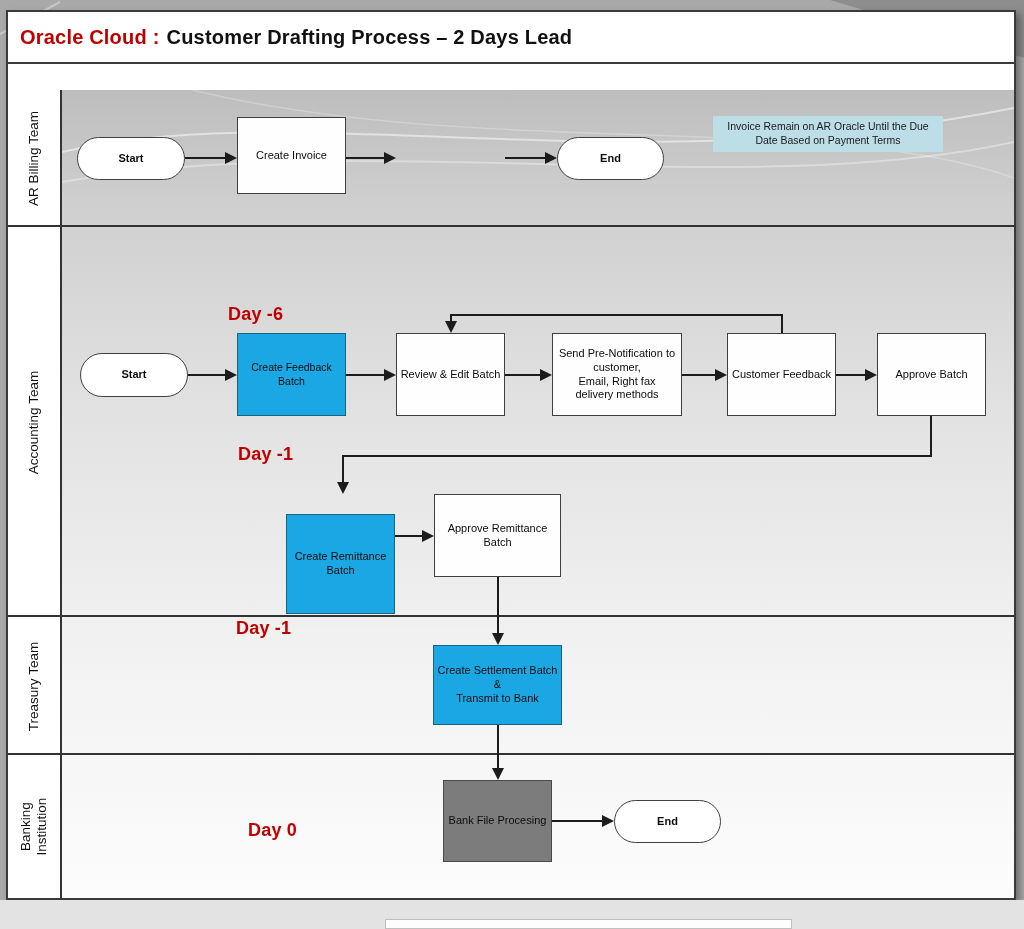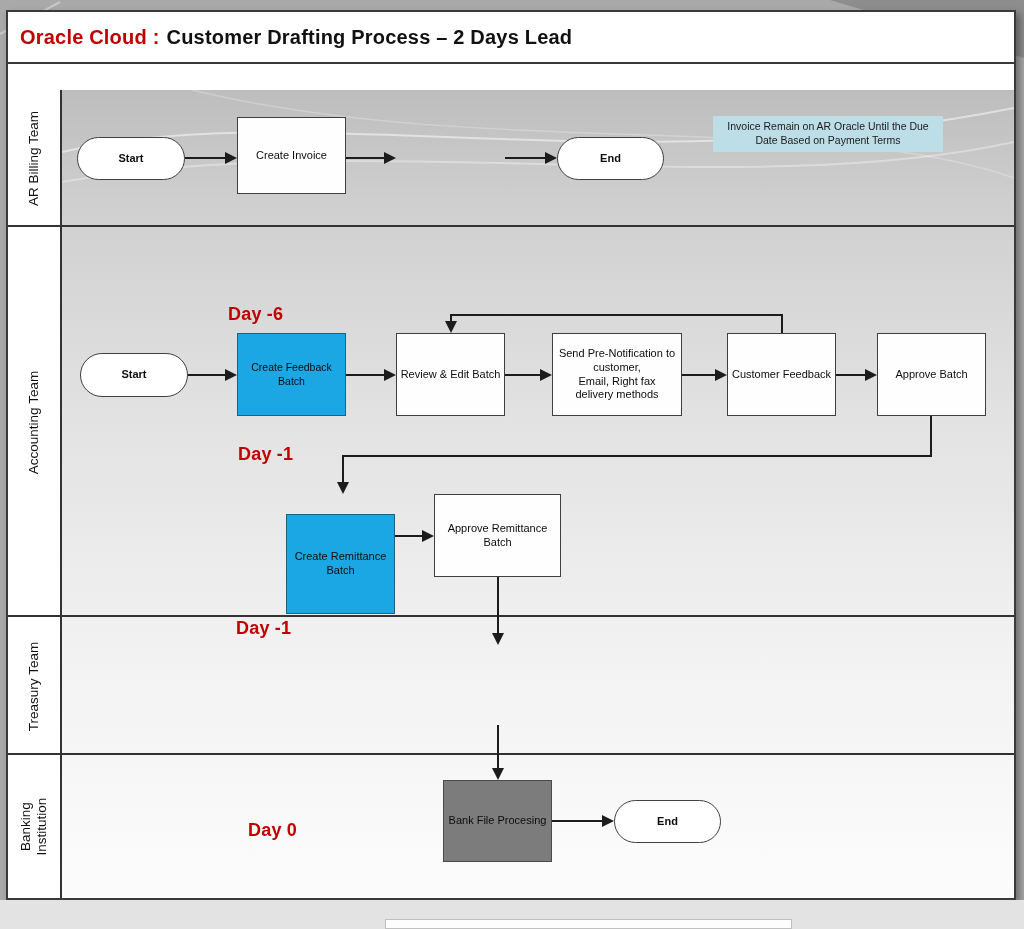--- a/index.html
+++ b/index.html
@@ -129,20 +129,23 @@
 Batch</div>
     <div class="node rect" style="left:426px;top:482px;width:127px;height:83px;">Approve Remittance
 Batch</div>
     <div class="hl" style="left:387px;top:523px;width:28px;"></div>
     <div class="ah-right" style="left:414px;top:518px;"></div>
 
     <div class="vl" style="left:489px;top:565px;height:56px;"></div>
     <div class="ah-down" style="left:484px;top:621px;"></div>
 
     <div class="day" style="left:228px;top:606px;">Day -1</div>
+    <div class="node blue" style="left:425px;top:633px;width:129px;height:80px;">Create Settlement Batch
+&amp;
+Transmit to Bank</div>
     <div class="vl" style="left:489px;top:713px;height:43px;"></div>
     <div class="ah-down" style="left:484px;top:756px;"></div>
 
     <div class="day" style="left:240px;top:808px;">Day 0</div>
     <div class="node grayb" style="left:435px;top:768px;width:109px;height:82px;">Bank File Procesing</div>
     <div class="node oval" style="left:606px;top:788px;width:107px;height:43px;">End</div>
     <div class="hl" style="left:544px;top:808px;width:51px;"></div>
     <div class="ah-right" style="left:594px;top:803px;"></div>
 
   </div>

